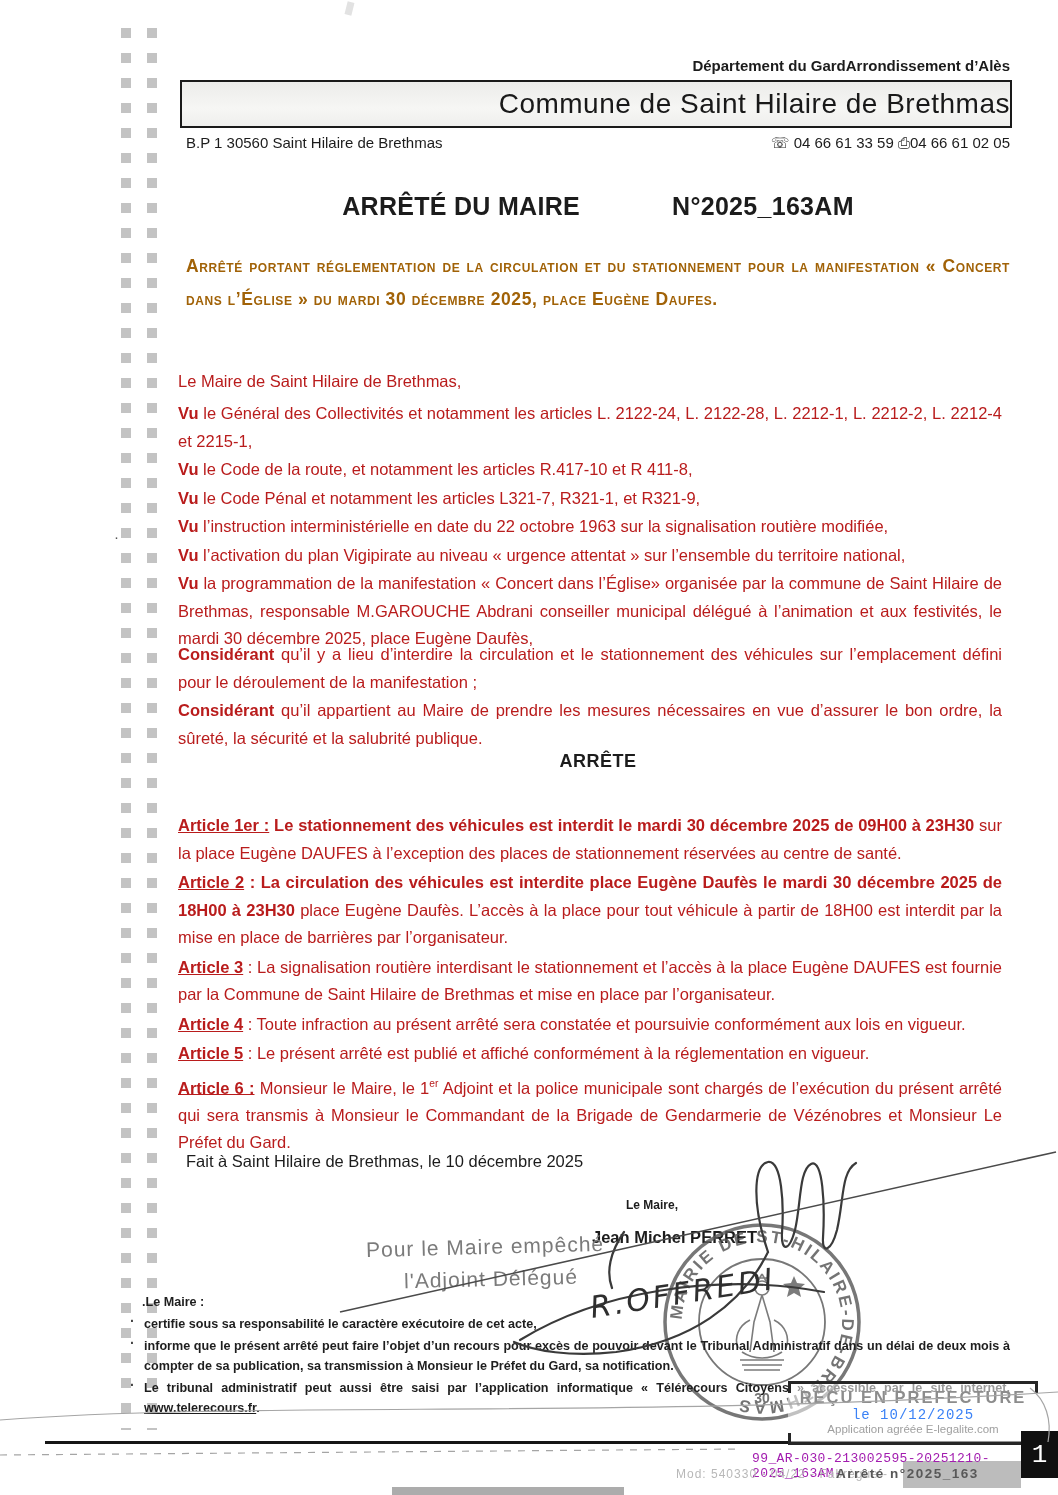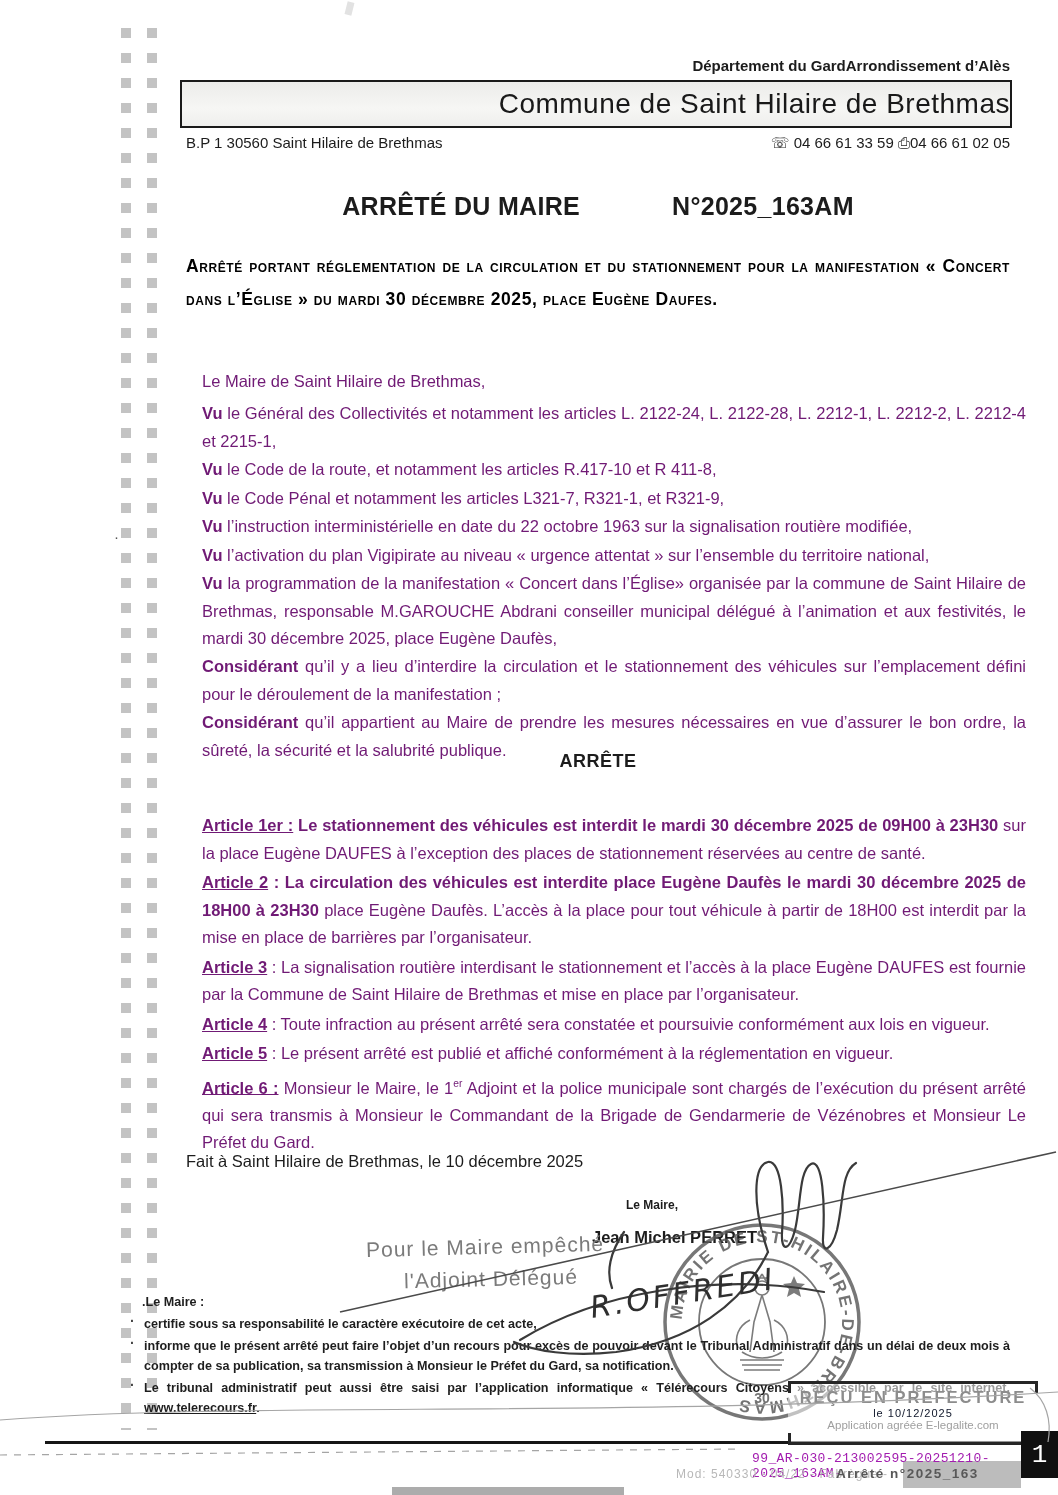--- a/index.html
+++ b/index.html
@@ -25,29 +25,29 @@
   .addr-row{position:absolute;left:186px;top:134px;width:824px;display:flex;justify-content:space-between;font-size:15px;}
   .addr-row .tel{white-space:nowrap;}
 
   
   .main-title{position:absolute;left:186px;top:192px;width:824px;display:flex;justify-content:center;gap:92px;font-weight:700;font-size:25px;letter-spacing:.3px;}
 
   
   .subject{
     position:absolute;left:186px;top:250px;width:824px;
     font-weight:700;font-variant:small-caps;font-size:17.5px;line-height:33px;
-    text-align:justify;letter-spacing:.6px;color:#000000;
-  }
-
-  
-  .body-block{position:absolute;left:202px;width:824px;font-size:16.5px;line-height:27.5px;color:#701a75;}
+    text-align:justify;letter-spacing:.6px;color:#a16207;
+  }
+
+  
+  .body-block{position:absolute;left:178px;width:824px;font-size:16.5px;line-height:27.5px;color:#b91c1c;}
   .b-intro{top:368px;}
   .b-vus{top:400px;}
   .b-vus p{margin:0 0 1px 0;text-align:justify;}
-  .b-cons{top:641px;margin-top:12px;}
+  .b-cons{top:641px;}
   .b-cons p{margin:0 0 1px 0;text-align:justify;}
   .arrete-h{position:absolute;left:186px;top:751px;width:824px;text-align:center;font-weight:700;font-size:18px;letter-spacing:.5px;}
   .b-articles{top:812px;}
   .b-articles p{margin:0 0 2px 0;text-align:justify;}
   .fait-line{position:absolute;left:186px;top:1152px;font-size:16.5px;}
 
   .seg-b{font-weight:700;}
   .seg-bu{font-weight:700;text-decoration:underline;}
   .seg-sup{vertical-align:super;font-size:.62em;}
   .seg-link{text-decoration:underline;}
@@ -68,21 +68,21 @@
 
   
   .pref-box{
     position:absolute;left:788px;top:1381px;width:250px;height:58px;z-index:4;
     border-top:3px solid #262626;border-bottom:3px solid #262626;background:rgba(255,255,255,.55);
     text-align:center;
   }
   .pref-box .corner{position:absolute;width:3px;height:9px;background:#262626;}
   .c-tl{left:0;top:0;}.c-tr{right:0;top:0;}.c-bl{left:0;bottom:0;}.c-br{right:0;bottom:0;}
   .pref-l1{margin-top:4px;font-weight:700;font-size:16.5px;letter-spacing:2px;color:#8c8c8c;}
-  .pref-l2{font-family:Liberation Sans, sans-serif;font-size:11px;color:#0f172a;letter-spacing:1px;}
+  .pref-l2{font-family:Liberation Mono, monospace;font-size:14px;color:#3b82f6;letter-spacing:1px;}
   .pref-l3{font-size:11.5px;color:#9f9f9f;}
 
   
   .black-line{position:absolute;left:45px;right:0;top:1441px;height:3px;background:#161616;}
   .grey-band{position:absolute;left:903px;top:1461px;width:118px;height:27px;background:#bcbcbc;}
   .code-line{position:absolute;left:752px;top:1451px;font-family:"Liberation Mono","DejaVu Sans Mono",monospace;font-size:13px;color:#a21caf;letter-spacing:.4px;z-index:5;}
   .mod-line{position:absolute;left:676px;top:1467px;font-size:12px;color:#b8b8b8;letter-spacing:1px;z-index:5;}
   .ref-line{position:absolute;left:836px;top:1466px;font-size:13.5px;font-weight:700;color:#585858;letter-spacing:1.5px;z-index:6;}
   .page-num{position:absolute;left:1021px;top:1431px;width:37px;height:47px;background:#101010;color:#fff;
     display:flex;align-items:center;justify-content:center;font-size:26px;font-family:"Liberation Mono","DejaVu Sans Mono",monospace;z-index:7;}

